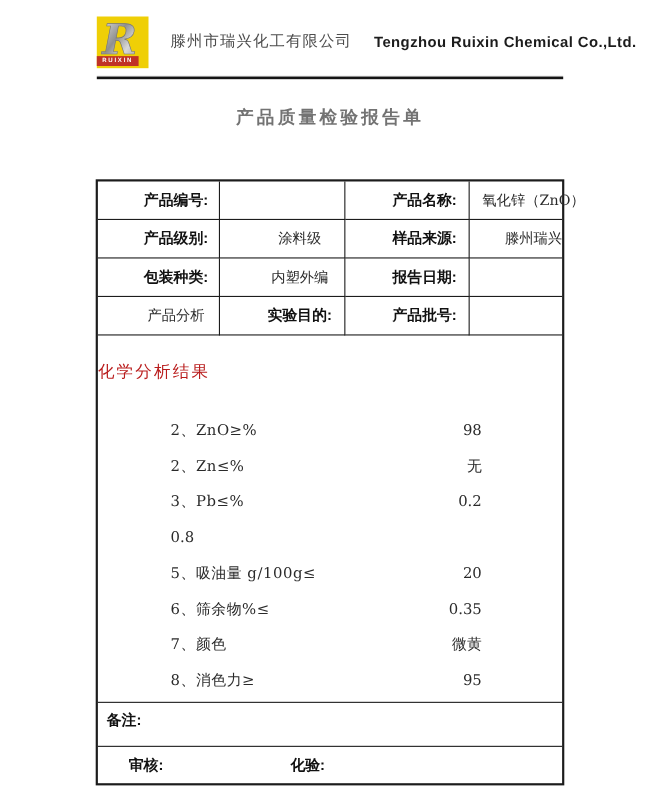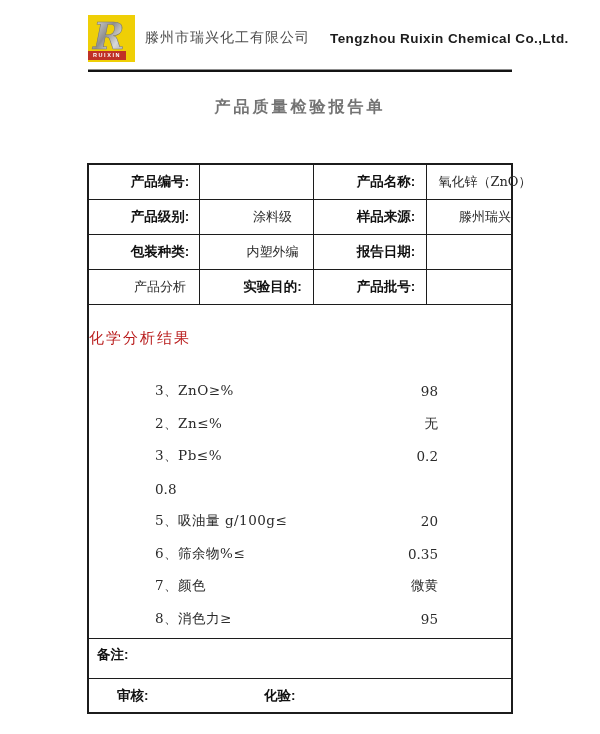--- a/index.html
+++ b/index.html
@@ -13,21 +13,21 @@
   
   .header { position:absolute; left:88px; top:14px; height:48px; display:flex; align-items:center; }
   .logo { position:relative; width:47px; height:47px; background:#EFCF06; flex:0 0 auto; }
   .logo svg { position:absolute; left:0; top:-2px; }
   .logo-band {
     position:absolute; left:0; bottom:2px; width:38px; height:9px; background:#C03226;
     color:#fff; font-size:5.5px; font-weight:bold; letter-spacing:1.6px;
     line-height:9px; text-align:center;
   }
   .company-cn {
-    margin-left:10px; font-size:14px; color:#4d4d4d; letter-spacing:1px;
+    margin-left:20px; font-size:14px; color:#4d4d4d; letter-spacing:1px;
     font-family:"DejaVu Serif","Liberation Serif", serif; white-space:nowrap;
   }
   .company-en {
     margin-left:20px; font-size:13.5px; font-weight:bold; color:#1c1c1c;
     letter-spacing:0.4px; white-space:nowrap;
   }
   .rule { position:absolute; left:88px; top:69px; width:424px; height:3px;
     background:linear-gradient(#8d8d8d 1px, #141414 1px); }
 
   
@@ -124,21 +124,21 @@
       <div class="cell val">产品分析</div>
       <div class="cell lbl">实验目的:</div>
       <div class="cell lbl">产品批号:</div>
       <div class="cell val c4"></div>
     </div>
 
     <div class="chem-cell">
       <div class="chem-title">化学分析结果</div>
       <div class="chem-items">
         <div class="chem-item">
-          <span class="item-name">3、ZnO≥%</span>
+          <span class="item-name">2、ZnO≥%</span>
           <span class="item-value">98</span>
         </div>
         <div class="chem-item">
           <span class="item-name">2、Zn≤%</span>
           <span class="item-value">无</span>
         </div>
         <div class="chem-item">
           <span class="item-name">3、Pb≤%</span>
           <span class="item-value">0.2</span>
         </div>

